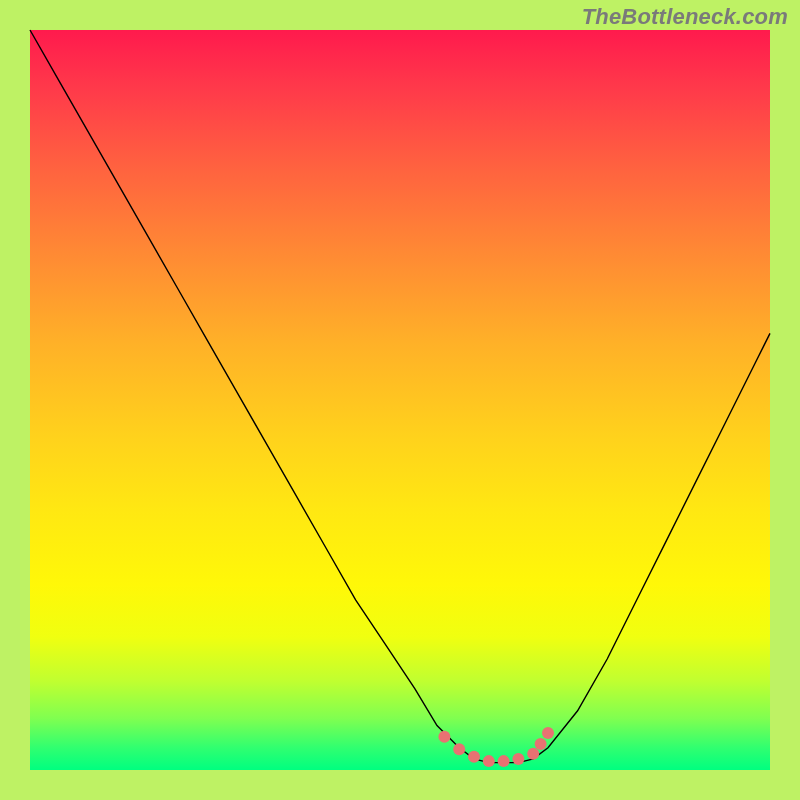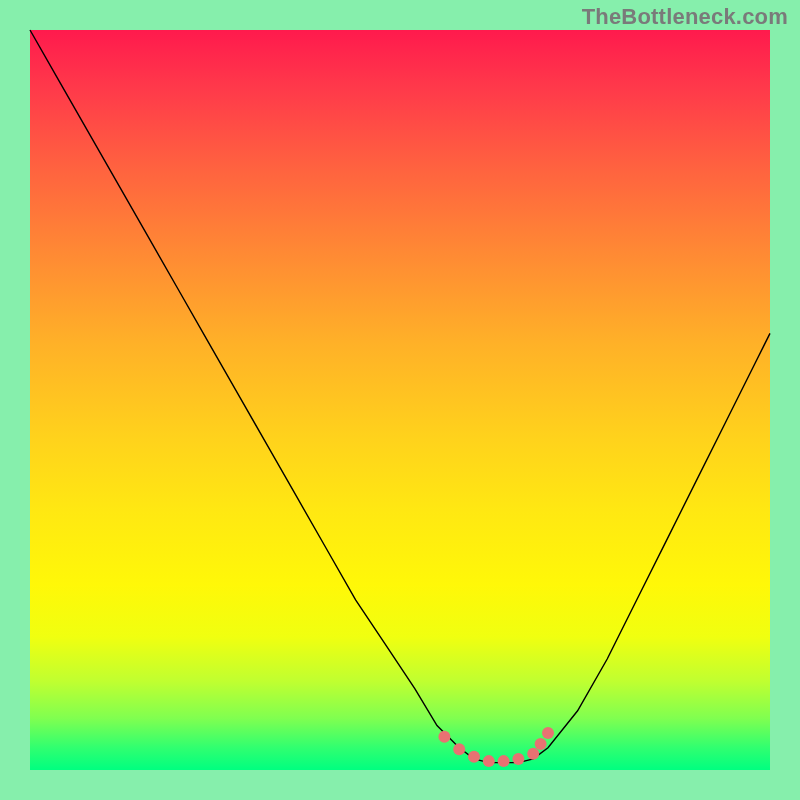--- a/index.html
+++ b/index.html
@@ -1,21 +1,22 @@
 <!DOCTYPE html>
 <html><head>
 <meta charset="utf-8">
 <style>
   * { margin: 0; padding: 0; box-sizing: border-box; }
   html, body { width: 800px; height: 800px; overflow: hidden; background: #000; }
   .frame {
     position: relative;
     width: 800px;
     height: 800px;
-    background: #86efac;
+    background: #bef264;
+    font-style: italic;
   }
   .plot-area {
     position: absolute;
     left: 30px;
     top: 30px;
     width: 740px;
     height: 740px;
     background: linear-gradient(to bottom,
       #ff1a4d 0%,
       #ff3a4a 8%,

